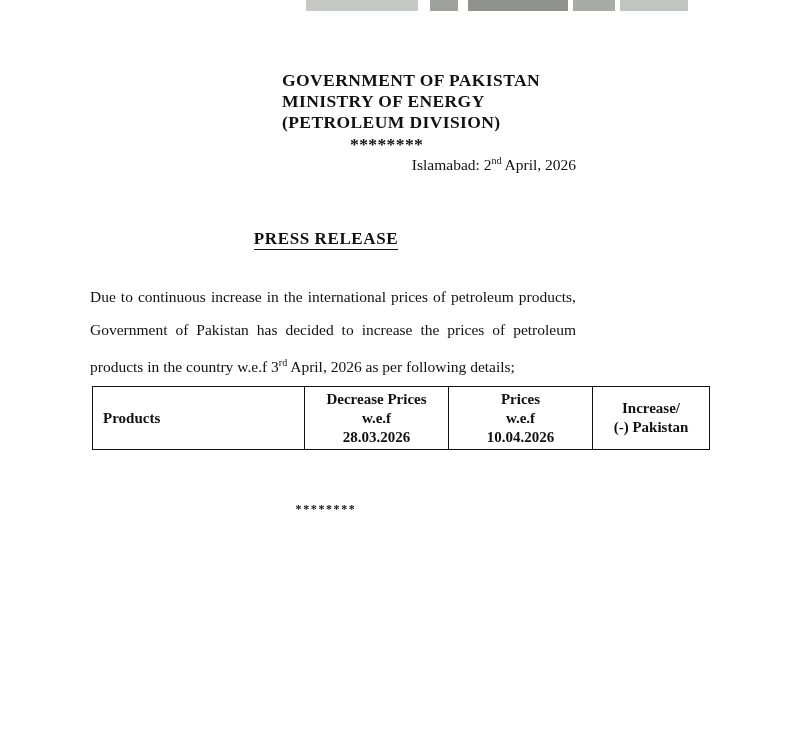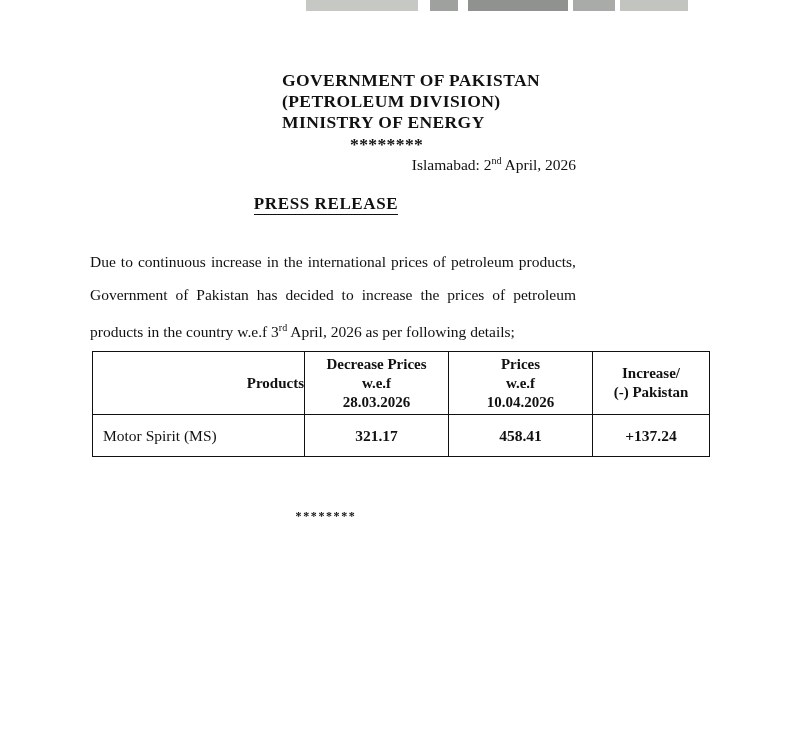--- a/index.html
+++ b/index.html
@@ -73,21 +73,21 @@
     padding-right: 76px;
     font-size: 15.5px;
   }
   .dateline sup {
     font-size: 10px;
     vertical-align: super;
   }
 
   
   .press-release {
-    margin-top: 20px;
+    margin-top: 55px;
     text-align: center;
     font-weight: bold;
     font-size: 17px;
     letter-spacing: 0.6px;
   }
   .press-release span {
     border-bottom: 1.6px solid #111;
     padding-bottom: 1px;
   }
 
@@ -129,21 +129,21 @@
   }
   th {
     font-weight: bold;
     text-align: center;
     vertical-align: middle;
     line-height: 19px;
     height: 62px;
     font-size: 15px;
   }
   th.products-head {
-    text-align: right;
+    text-align: left;
     padding-left: 10px;
     vertical-align: middle;
   }
   th .hl { display: block; }
   td {
     height: 41px;
     vertical-align: middle;
   }
   td.prod {
     text-align: left;
@@ -177,22 +177,22 @@
   <div class="scan-block b2"></div>
   <div class="scan-block b3"></div>
   <div class="scan-block b4"></div>
   <div class="scan-block b5"></div>
 </div>
 
 <div class="page">
 
   <div class="letterhead">
     <div>GOVERNMENT OF PAKISTAN</div>
+    <div>MINISTRY OF ENERGY</div>
     <div>(PETROLEUM DIVISION)</div>
-    <div>MINISTRY OF ENERGY</div>
     <div class="stars-small">********</div>
   </div>
 
   <div class="dateline">
     <span>Islamabad: 2</span><sup>nd</sup><span> April, 2026</span>
   </div>
 
   <div class="press-release">
     <span>PRESS RELEASE</span>
   </div>
@@ -223,25 +223,19 @@
             <span class="hl">w.e.f</span>
             <span class="hl">10.04.2026</span>
           </th>
           <th>
             <span class="hl">Increase/</span>
             <span class="hl">(-) Pakistan</span>
           </th>
         </tr>
       </thead>
       <tbody>
-        <tr>
-          <td class="prod">Motor Spirit (MS)</td>
-          <td class="num">321.17</td>
-          <td class="num">458.41</td>
-          <td class="num">+137.24</td>
-        </tr>
       </tbody>
     </table>
   </div>
 
   <div class="stars-footer">********</div>
 
 </div>
 
 </body></html>

